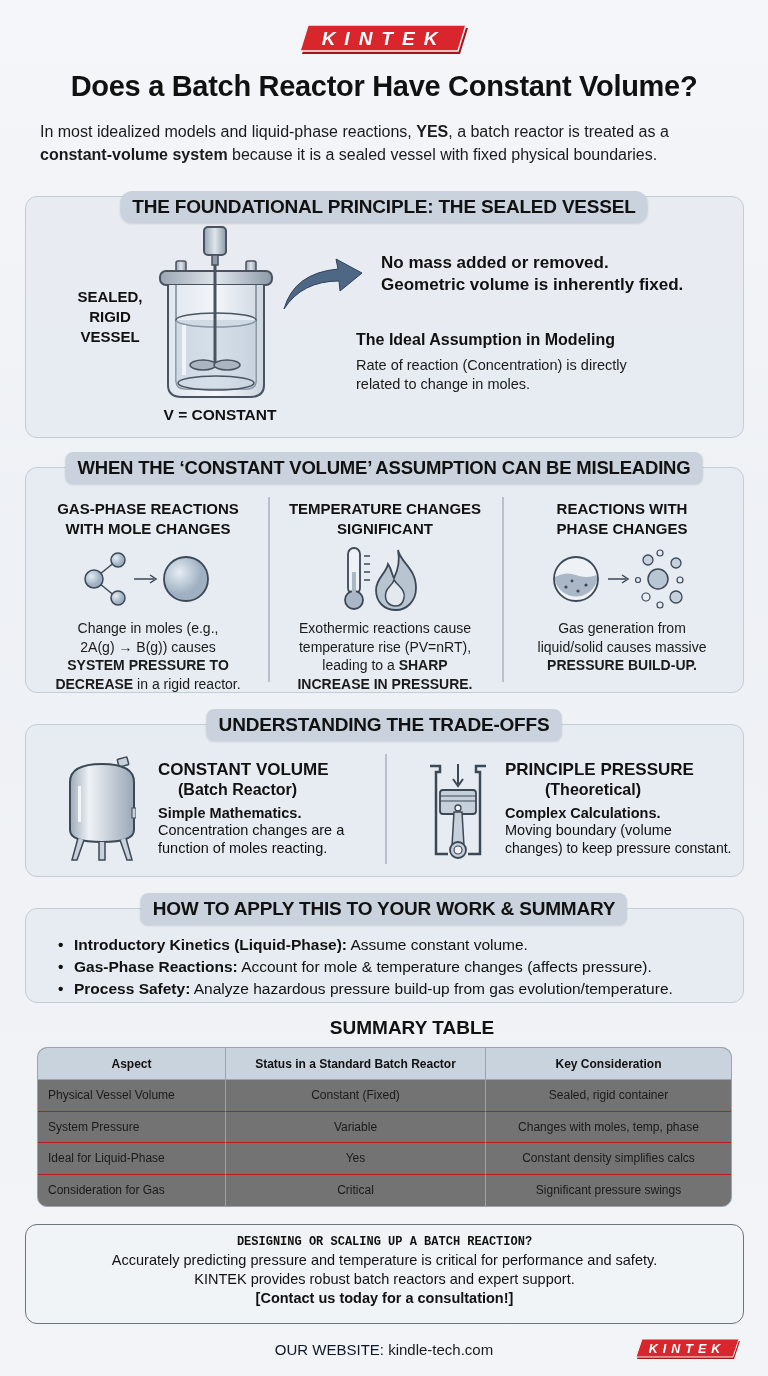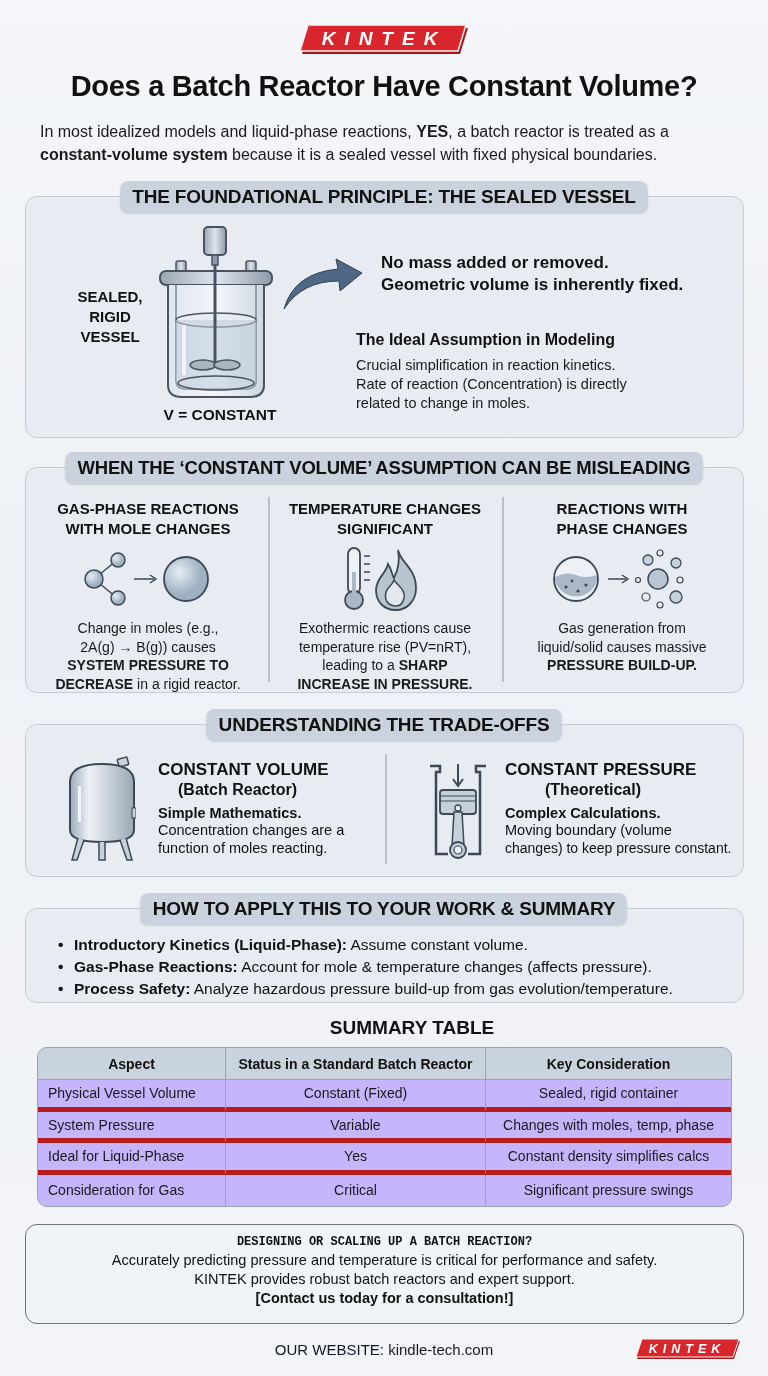--- a/index.html
+++ b/index.html
@@ -40,28 +40,28 @@
   .abs { position: absolute; }
   .bold { font-weight: bold; }
   .center { text-align: center; }
   .col-title { font-weight: bold; font-size: 15px; line-height: 20px; text-align:center; }
   .col-text { font-size: 14px; line-height: 18.5px; text-align: center; color:#1a1a1a; }
   .vdiv { position: absolute; width: 1.5px; background: #b8c0cb; }
   table.sum {
     position: absolute; left: 37px; top: 1047px; width: 695px;
     border-collapse: separate; border-spacing: 0;
     border: 1.5px solid #9aa4b1; border-radius: 10px; overflow: hidden;
-    background: #c4b5fd; font-size: 14px;
+    background: #737373; font-size: 12px;
   }
   table.sum th {
     background: #c9d3de; font-weight: bold; height: 32px; text-align: center;
     border-right: 1px solid #9aa4b1; border-bottom: 1px solid #9aa4b1;
   }
   table.sum td {
-    height: 31.5px; border-right: 1px solid #9aa4b1; border-bottom: 5px solid #b91c1c;
+    height: 31.5px; border-right: 1px solid #9aa4b1; border-bottom: 1px solid #b91c1c;
     text-align: center; color:#1a1a1a;
   }
   table.sum tr > *:last-child { border-right: none; }
   table.sum tr:last-child td { border-bottom: none; }
   table.sum td:first-child { text-align: left; padding-left: 10px; }
   .bullets { position:absolute; left: 58px; top: 934px; font-size: 15.5px; line-height: 22px; }
   .bullets li { list-style: none; position: relative; padding-left: 16px; }
   .bullets li::before { content: "•"; position: absolute; left: 0; font-weight: bold; }
   .cta {
     position: absolute; left: 25px; top: 1224px; width: 719px; height: 100px;
@@ -84,21 +84,21 @@
 </div>
 
 <div class="title">Does a Batch Reactor Have Constant Volume?</div>
 
 <div class="intro">
   <span>In most idealized models and liquid-phase reactions, </span><b>YES</b><span>, a batch reactor is treated as a </span><br><b>constant-volume system</b><span> because it is a sealed vessel with fixed physical boundaries.</span>
 </div>
 
 <div class="panel" style="top:196px; height:242px;">
 </div>
-<div class="panel-head" style="top:181px;">THE FOUNDATIONAL PRINCIPLE: THE SEALED VESSEL</div>
+<div class="panel-head" style="top:191px;border-radius:12px;">THE FOUNDATIONAL PRINCIPLE: THE SEALED VESSEL</div>
 
 <div class="abs center bold" style="left:62px; top:287px; width:96px; font-size:15px; line-height:20px;">
   <div>SEALED,</div>
   <div>RIGID</div>
   <div>VESSEL</div>
 </div>
 
 <div class="abs" style="left:158px; top:225px; width:116px; height:180px;">
   <svg viewBox="0 0 116 180" width="116" height="180">
     <defs>
@@ -136,21 +136,20 @@
     <path d="M4 56 Q14 20 58 16 L56 6 L82 20 L60 38 L59 28 Q22 28 4 56 Z" fill="#4d6784" stroke="#2f4257" stroke-width="1"></path>
   </svg>
 </div>
 
 <div class="abs bold" style="left:381px; top:252px; font-size:17px; line-height:22px;">
   <div>No mass added or removed.</div>
   <div>Geometric volume is inherently fixed.</div>
 </div>
 <div class="abs bold" style="left:356px; top:331px; font-size:16px;">The Ideal Assumption in Modeling</div>
 <div class="abs" style="left:356px; top:356px; font-size:14.5px; line-height:19px; color:#1a1a1a;">
-  <div>Crucial simplification in reaction kinetics.</div>
   <div>Rate of reaction (Concentration) is directly</div>
   <div>related to change in moles.</div>
 </div>
 
 <div class="panel" style="top:467px; height:226px;"></div>
 <div class="panel-head" style="top:452px; font-size:18.5px;">WHEN THE ‘CONSTANT VOLUME’ ASSUMPTION CAN BE MISLEADING</div>
 
 <div class="vdiv" style="left:268px; top:497px; height:185px;"></div>
 <div class="vdiv" style="left:502px; top:497px; height:185px;"></div>
 
@@ -283,21 +282,21 @@
     <rect x="14" y="28" width="36" height="24" rx="3" fill="#c5d0db" stroke="#3d4856" stroke-width="1.8"></rect>
     <line x1="14" y1="34" x2="50" y2="34" stroke="#3d4856" stroke-width="1.2"></line>
     <line x1="14" y1="39" x2="50" y2="39" stroke="#3d4856" stroke-width="1.2"></line>
     <circle cx="32" cy="46" r="3" fill="#eef2f6" stroke="#3d4856" stroke-width="1.3"></circle>
     <path d="M28 50 L26 84 L38 84 L36 50 Z" fill="#c5d0db" stroke="#3d4856" stroke-width="1.5"></path>
     <circle cx="32" cy="88" r="8" fill="#c5d0db" stroke="#3d4856" stroke-width="1.8"></circle>
     <circle cx="32" cy="88" r="4" fill="#eef2f6" stroke="#3d4856" stroke-width="1.2"></circle>
   </svg>
 </div>
 <div class="abs" style="left:505px; top:760px; width:240px;">
-  <div class="bold" style="font-size:17px;">CONSTANT PRESSURE</div>
+  <div class="bold" style="font-size:17px;">PRINCIPLE PRESSURE</div>
   <div class="bold" style="font-size:16px; padding-left:40px; margin-top:1px;">(Theoretical)</div>
   <div class="bold" style="font-size:14.5px; margin-top:6px;">Complex Calculations.</div>
   <div style="font-size:14.5px; line-height:18px;">Moving boundary (volume</div>
   <div style="font-size:14px; line-height:18px; white-space:nowrap;">changes) to keep pressure constant.</div>
 </div>
 
 <div class="panel" style="top:908px; height:95px;"></div>
 <div class="panel-head" style="top:893px;">HOW TO APPLY THIS TO YOUR WORK &amp; SUMMARY</div>
 <ul class="bullets">
   <li><b>Introductory Kinetics (Liquid-Phase):</b><span> Assume constant volume.</span></li>

